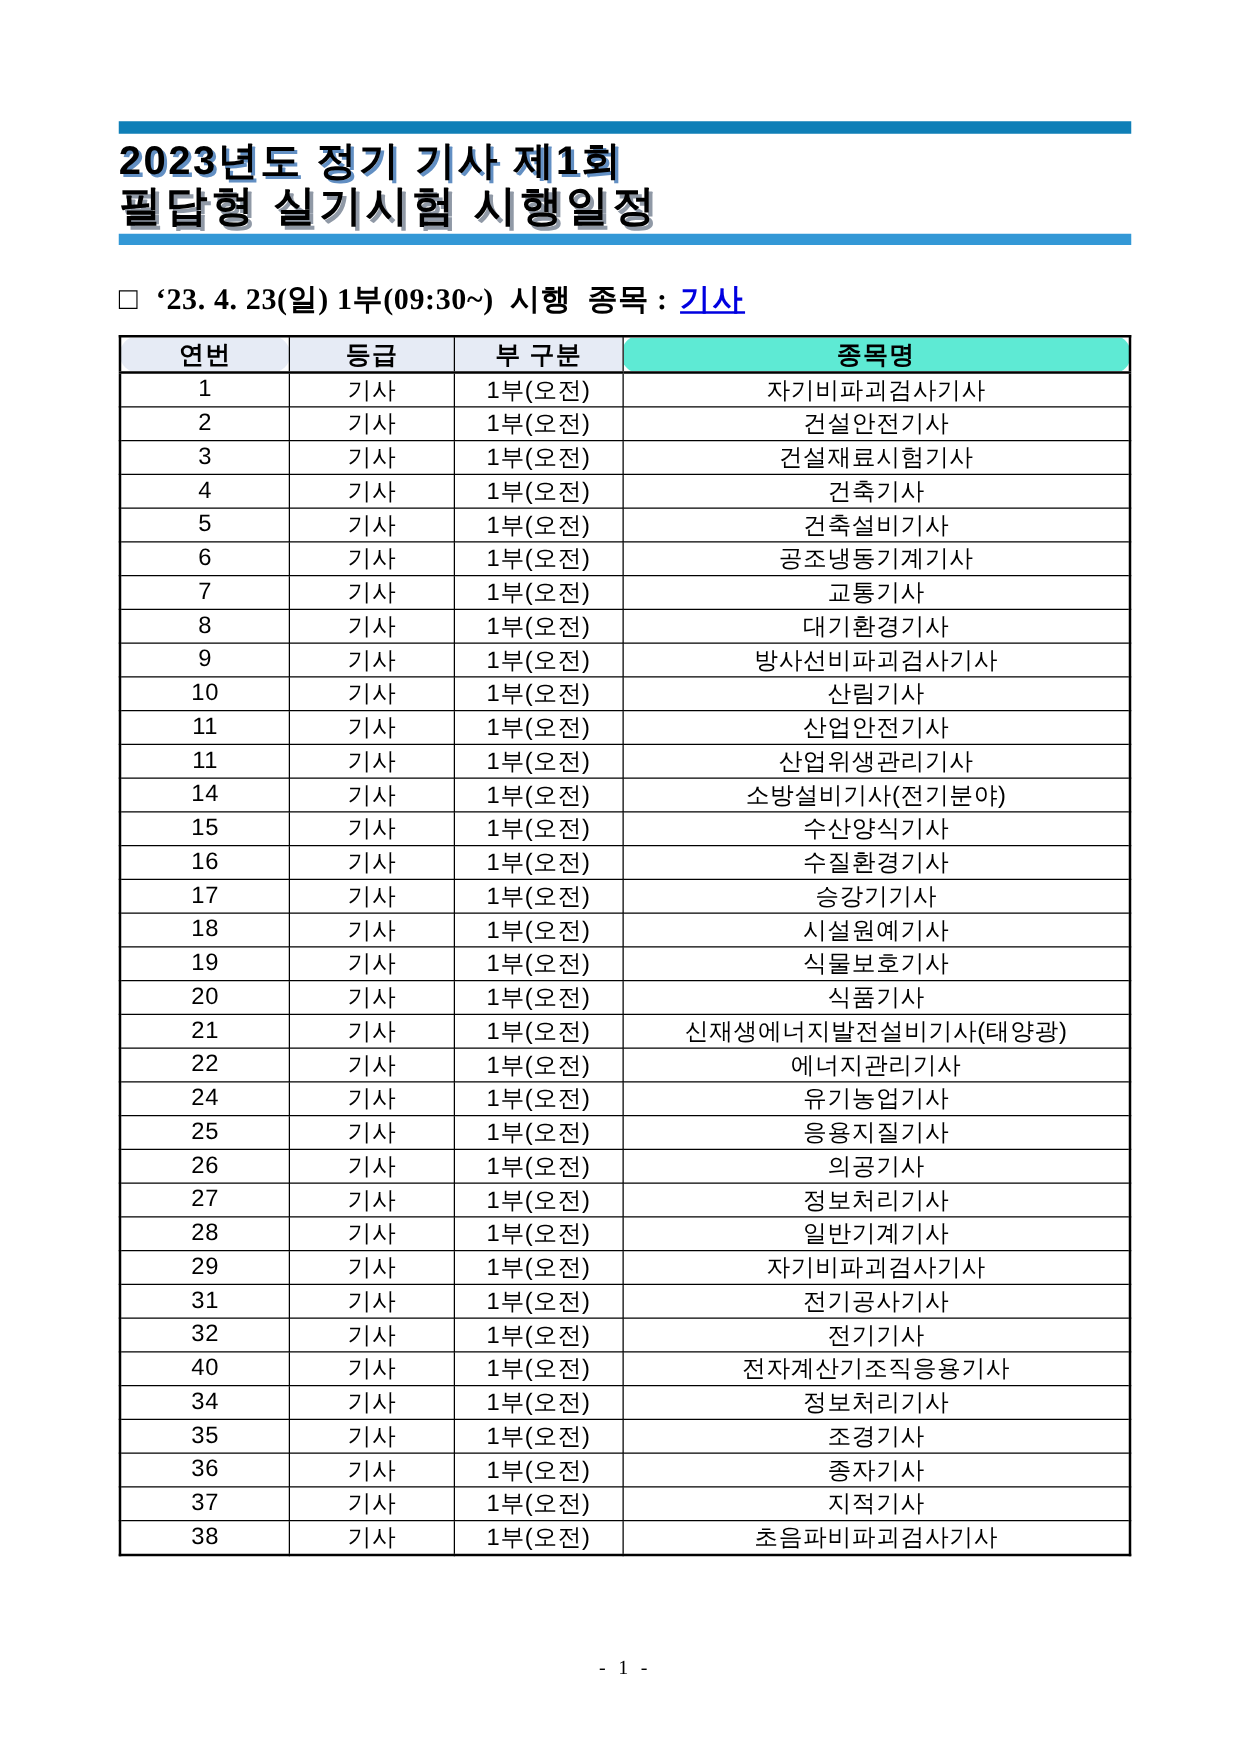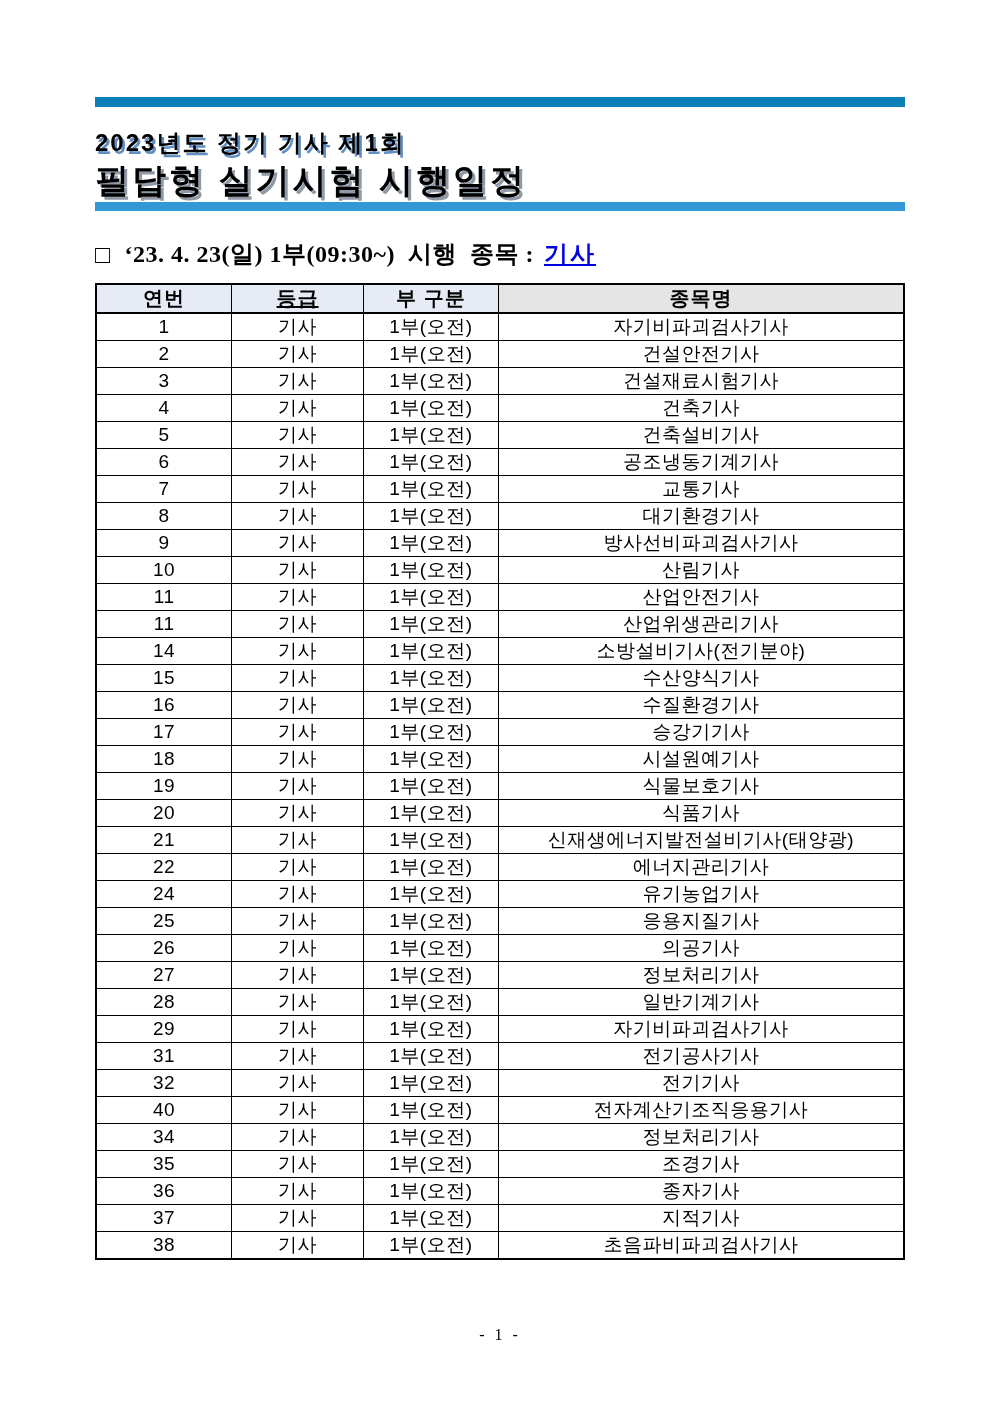--- a/index.html
+++ b/index.html
@@ -15,22 +15,22 @@
   }
   .content {
     position: absolute;
     left: 95px;
     top: 0;
     width: 810px;
   }
   .bar { width: 100%; }
   .top-bar { margin-top: 97px; height: 10px; }
   .title1 {
-    margin-top: 18px;
-    font-size: 24px;
+    margin-top: 3px;
+    font-size: 32px;
     line-height: 36px;
     font-weight: 800;
     letter-spacing: 2px;
     text-shadow: 2.5px 2.5px 0 rgba(45, 105, 175, 0.75);
   }
   .title2 {
     font-size: 34px;
     line-height: 38px;
     font-weight: 800;
     letter-spacing: 3px;
@@ -80,22 +80,22 @@
     font-weight: bold;
     border-bottom: 2px solid #000;
     letter-spacing: 1px;
   }
   .schedule-table tbody td {
     height: 25.3px;
     font-size: 19px;
     font-weight: normal;
     letter-spacing: 0.5px;
   }
-  .col-no      { width: 16.8%; }
-  .col-grade   { width: 16.3%; text-decoration: underline; }
+  .col-no      { width: 16.8%; border-radius: 14px; }
+  .col-grade   { width: 16.3%; }
   .col-session { width: 16.7%; }
   .col-subject { width: 50.2%; }
   .footer {
     position: absolute;
     top: 1326px;
     left: 0;
     width: 810px;
     text-align: center;
     font-family: "Liberation Serif", "DejaVu Serif", serif;
     font-size: 16px;
@@ -121,21 +121,21 @@
       <span class="schedule-text">‘23. 4. 23(일) 1부(09:30~)  시행  종목 :</span>
       <a class="subject-link" href="#" style="color: rgb(0, 0, 224);">기사</a>
     </div>
 
     <table class="schedule-table">
       <thead>
         <tr>
           <th class="col-no" style="background-color: rgb(230, 235, 245);">연번</th>
           <th class="col-grade" style="background-color: rgb(230, 235, 245);">등급</th>
           <th class="col-session" style="background-color: rgb(230, 235, 245);">부 구분</th>
-          <th class="col-subject" style="background-color: #e5e5e5;">종목명</th>
+          <th class="col-subject" style="background-color: #5eead4; border-radius: 12px;">종목명</th>
         </tr>
       </thead>
       <tbody id="table-body">
           <tr>
     <td>1</td>
     <td>기사</td>
     <td>1부(오전)</td>
     <td>자기비파괴검사기사</td>
   </tr>
           <tr>

